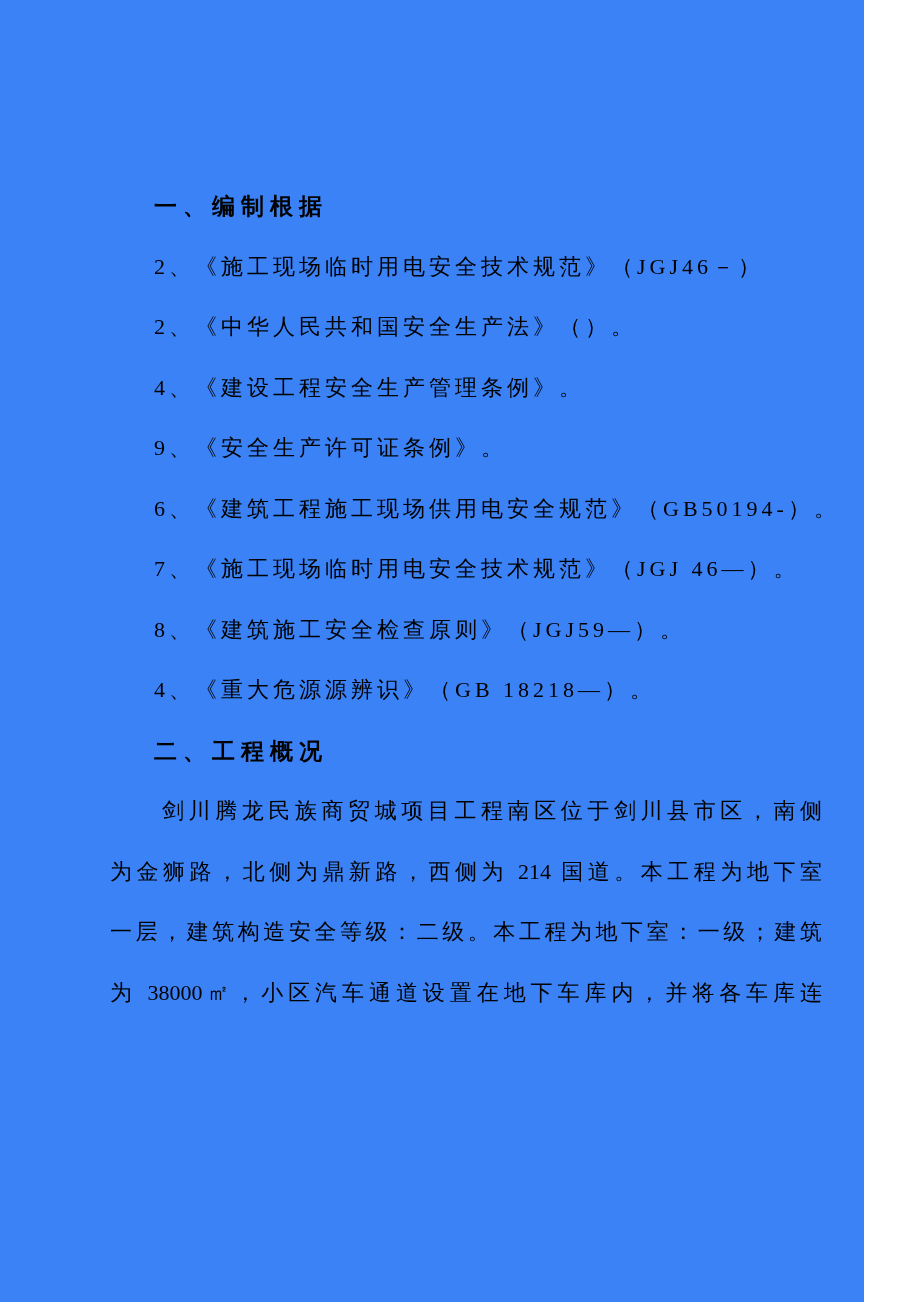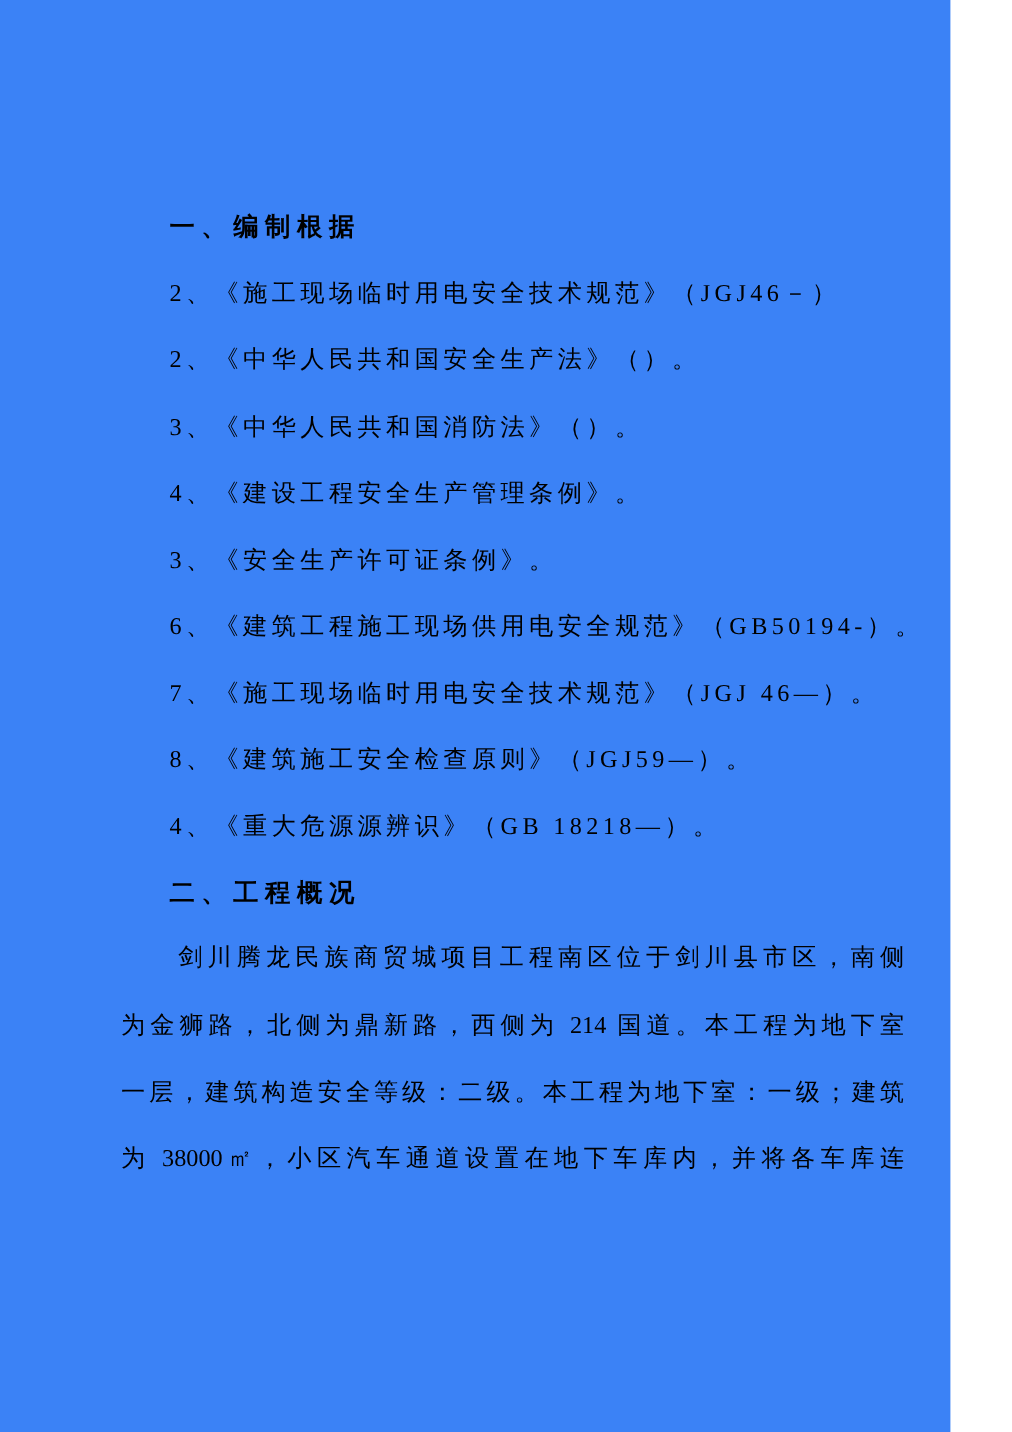--- a/index.html
+++ b/index.html
@@ -40,36 +40,34 @@
     white-space: nowrap;
   }
   .pline {
     font-family: "Liberation Serif", "DejaVu Serif", serif;
     font-size: 22px;
     text-align: justify;
     text-align-last: justify;
   }
   .pline.indent {
     padding-left: 52px;
-    font-family: Liberation Mono, monospace;
   }
 </style>
 </head>
 <body>
 
 <div class="page">
   <div class="content">
 
     <div class="line heading">一、编制根据</div>
 
     <div class="line item">2、《施工现场临时用电安全技术规范》（JGJ46－）</div>
     <div class="line item">2、《中华人民共和国安全生产法》（）。</div>
-    <div class="line item">3、《中华人民共和国消防法》（）。</div>
     <div class="line item">4、《建设工程安全生产管理条例》。</div>
-    <div class="line item">3、《安全生产许可证条例》。</div>
+    <div class="line item">9、《安全生产许可证条例》。</div>
     <div class="line item">6、《建筑工程施工现场供用电安全规范》（GB50194-）。</div>
     <div class="line item">7、《施工现场临时用电安全技术规范》（JGJ 46—）。</div>
     <div class="line item">8、《建筑施工安全检查原则》（JGJ59—）。</div>
     <div class="line item">4、《重大危源源辨识》（GB 18218—）。</div>
 
     <div class="line heading">二、工程概况</div>
 
     <div class="line pline indent">剑川腾龙民族商贸城项目工程南区位于剑川县市区，南侧</div>
     <div class="line pline">为金狮路，北侧为鼎新路，西侧为 214 国道。本工程为地下室</div>
     <div class="line pline">一层，建筑构造安全等级：二级。本工程为地下室：一级；建筑</div>

